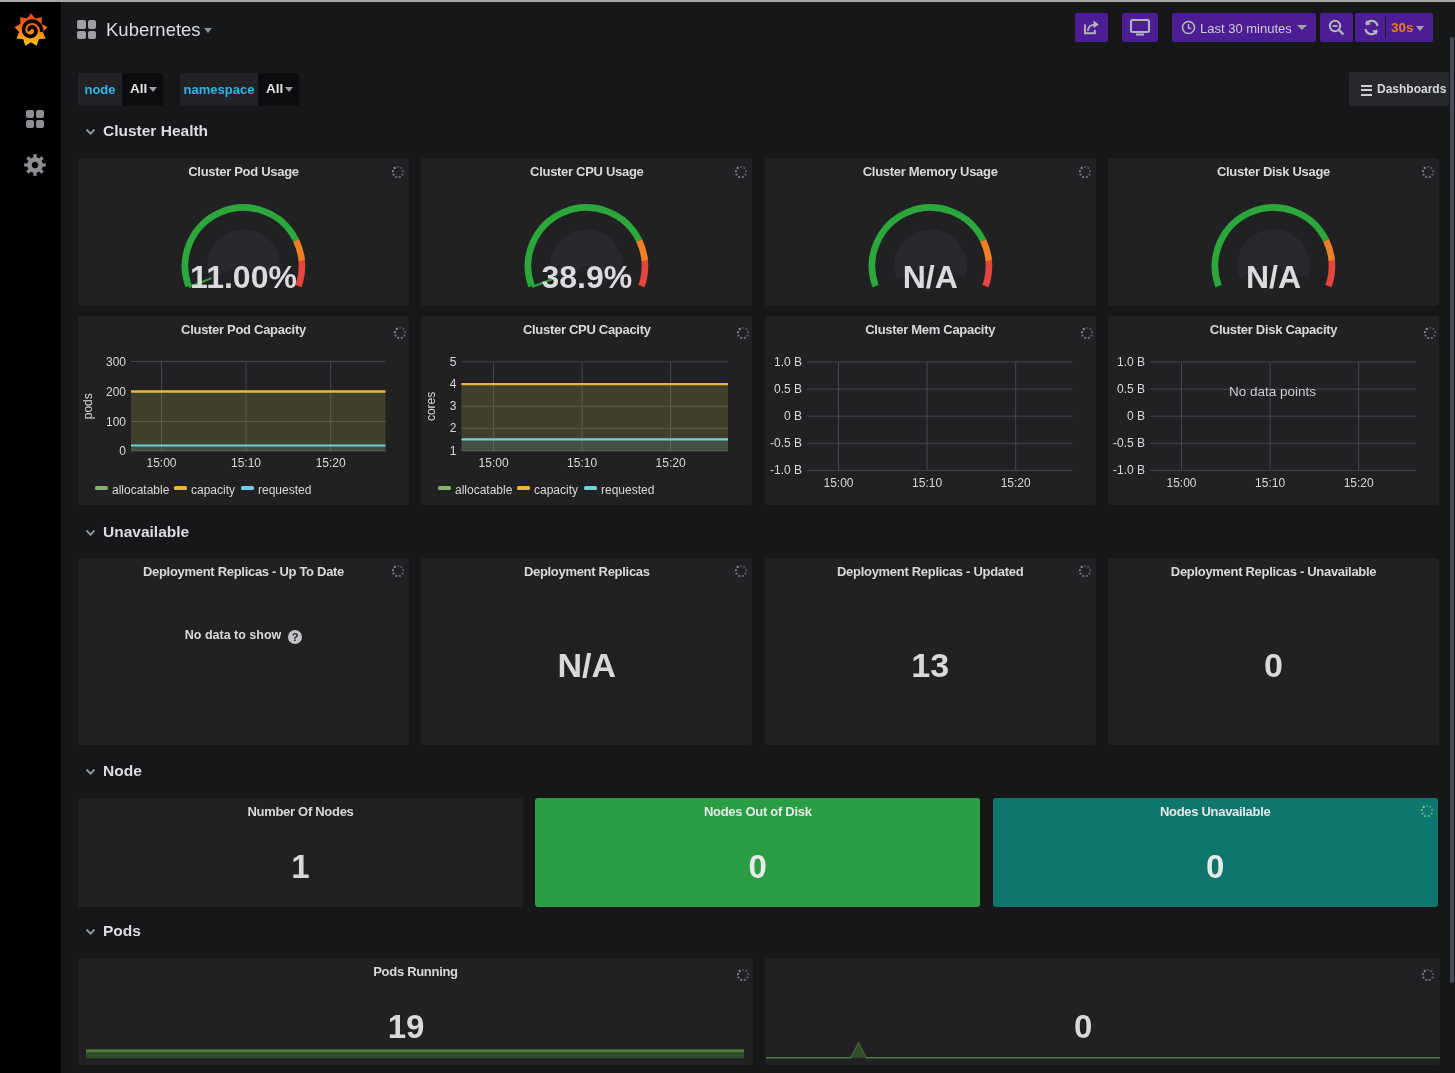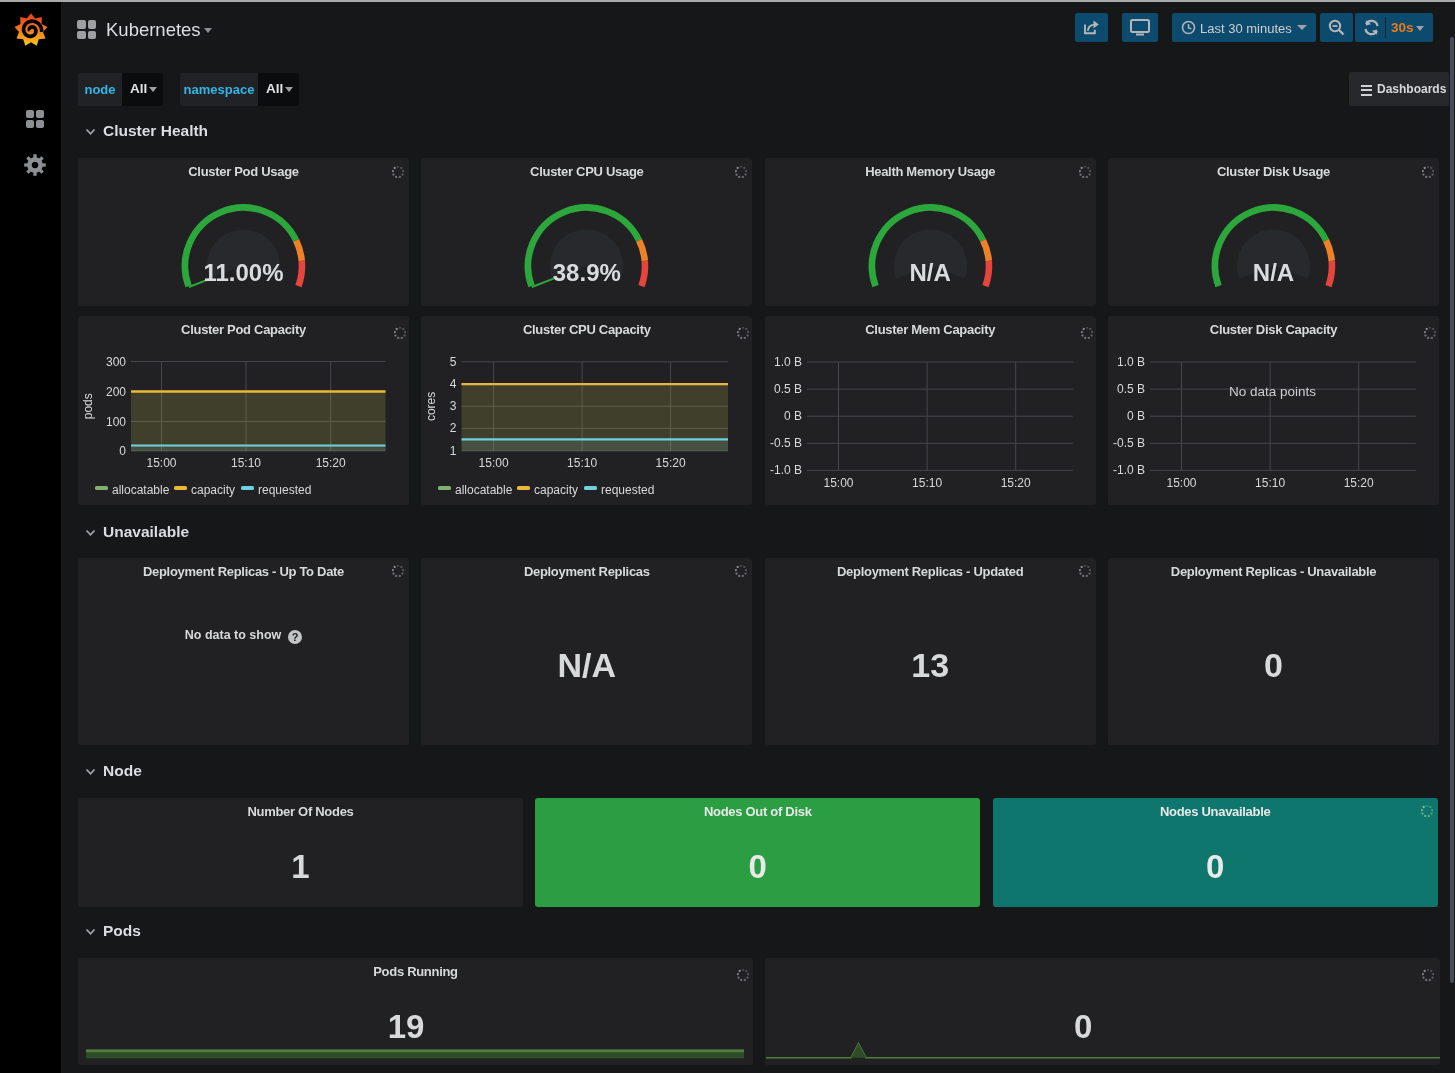--- a/index.html
+++ b/index.html
@@ -3,22 +3,22 @@
 <meta charset="utf-8">
 <style>
   * { margin:0; padding:0; box-sizing:border-box; }
   html,body { width:1455px; height:1073px; overflow:hidden; background:#161719; }
   body { font-family:"Liberation Sans", sans-serif; color:#d8d9da; }
   .a { position:absolute; }
   .panel { position:absolute; background:#212124; border-radius:3px; }
   .ptitle { position:absolute; left:0; right:0; top:6px; text-align:center; font-size:13px; font-weight:700; color:#d8d9da; letter-spacing:-0.3px; }
   .rowhead { position:absolute; font-size:15.5px; font-weight:700; color:#dcdde0; }
   .bigval { position:absolute; left:0; right:0; text-align:center; font-size:33px; font-weight:700; color:#d8d9da; }
-  .gval { position:absolute; left:0; right:0; text-align:center; font-size:24px; font-weight:700; color:#dadbdd; }
-  .navbtn { position:absolute; background:#0c4a6e; border-radius:2px; }
+  .gval { position:absolute; left:0; right:0; text-align:center; font-size:32px; font-weight:700; color:#dadbdd; }
+  .navbtn { position:absolute; background:#4c1d95; border-radius:2px; }
   svg { position:absolute; top:0; left:0; }
 </style>
 </head>
 <body>
 <div class="a" style="left:0;top:0;width:1455px;height:1073px;background:#161719;">
 
   <div class="a" style="left:0;top:0;width:1455px;height:2px;background:#a9a9a9;"></div>
   <div class="a" style="left:0;top:2px;width:2px;height:14px;background:#6fb3e0;"></div>
 
   <div class="a" style="left:0;top:2px;width:61px;height:1071px;background:#000;">
@@ -173,21 +173,21 @@
         <circle cx="11.1" cy="5.1" r="1.15" fill="#909296" opacity="0.49"></circle>
         <circle cx="10.5" cy="8.6" r="1.15" fill="#909296" opacity="0.57"></circle>
         <circle cx="7.8" cy="10.9" r="1.15" fill="#909296" opacity="0.64"></circle>
         <circle cx="4.2" cy="10.9" r="1.15" fill="#909296" opacity="0.71"></circle>
         <circle cx="1.5" cy="8.6" r="1.15" fill="#909296" opacity="0.78"></circle>
         <circle cx="0.9" cy="5.1" r="1.15" fill="#909296" opacity="0.85"></circle>
         <circle cx="2.7" cy="2.0" r="1.15" fill="#909296" opacity="0.93"></circle>
       </svg>
 </div>
 <div class="panel" style="left:764.7px;top:158px;width:331px;height:148px;">
-<div class="ptitle">Health Memory Usage</div>
+<div class="ptitle">Cluster Memory Usage</div>
 <svg width="331" height="148" viewBox="0 0 331 148">
 <path d="M131.2 120.48 A36.5 36.5 0 1 1 199.8 120.48 L165.5 108 Z" fill="#27292d"></path>
 
 <path d="M110.53 128.01 A58.5 58.5 0 0 1 218.08 82.36" fill="none" stroke="#2ca73c" stroke-width="6.6"></path>
 <path d="M218.08 82.36 A58.5 58.5 0 0 1 223.78 102.9" fill="none" stroke="#ed8128" stroke-width="6.6"></path>
 <path d="M223.78 102.9 A58.5 58.5 0 0 1 220.47 128.01" fill="none" stroke="#e4453c" stroke-width="6.6"></path>
 </svg>
 <div class="gval" style="top:101px;">N/A</div>
 <svg width="12" height="12" style="left:314px;top:7.5px;" viewBox="0 0 12 12">
         <circle cx="6.0" cy="0.8" r="1.15" fill="#909296" opacity="0.35"></circle>

